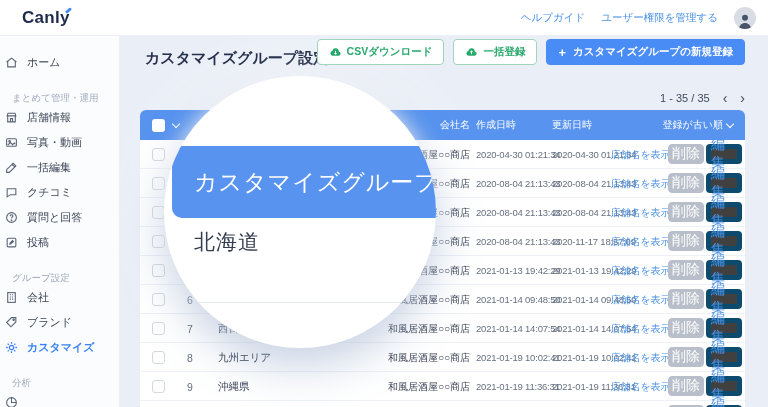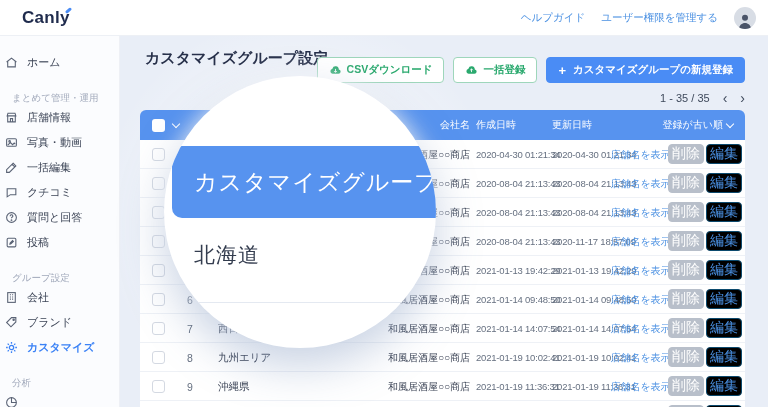--- a/index.html
+++ b/index.html
@@ -28,21 +28,21 @@
   .side-item.active { color:#3b82f6; font-weight:700; }
   .side-item.active .icn { color:#3b82f6; }
   .side-header { padding-left:12px; font-size:9.5px; color:#a0a8ba; margin-top:16px; height:14px;
                  display:flex; align-items:center; }
 
   
   .main { position:absolute; left:120px; top:36px; right:0; bottom:0;
           background:radial-gradient(circle 280px at 180px 176px, rgba(255,255,255,.95), rgba(255,255,255,0) 72%), #e9eef7; }
   .page-title { position:absolute; left:25px; top:13px; font-size:15px; font-weight:700; color:#27304a; }
 
-  .actions { position:absolute; right:23px; top:21px; display:flex; gap:9px; }
+  .actions { position:absolute; right:23px; top:3px; display:flex; gap:9px; }
   .btn { height:26px; border-radius:4px; display:flex; align-items:center; gap:5px;
          font-size:10.5px; font-weight:700; padding:0 11px; cursor:pointer; }
   .btn-outline-green { background:#fff; border:1px solid #9ed6bb; color:#2aa96e; }
   .btn-outline-green svg { width:13px; height:13px; }
   .btn-blue { background:#4a8cf5; border:1px solid #4a8cf5; color:#fff; }
   .btn-blue .plus { font-size:13px; font-weight:700; margin-right:2px; }
 
   .pagination { position:absolute; right:23px; top:55px; display:flex; align-items:center; gap:13px;
                 font-size:11px; color:#3f4a5c; }
   .pag-chev { font-size:14px; color:#3f4a5c; cursor:pointer; line-height:1; }
@@ -66,30 +66,30 @@
   .cell-no { left:40px; width:20px; justify-content:center; font-size:10.5px; color:#667080; }
   .cell-name { left:78px; font-size:10.5px; color:#3a4254; }
   .cell-company { right:275px; font-size:10px; color:#3a4254; }
   .cell-created { left:336px; font-size:9.5px; color:#667080; letter-spacing:-.2px; }
   .cell-updated { left:412px; font-size:9.5px; color:#667080; letter-spacing:-.2px; }
   .cell-link { left:468px; width:74px; justify-content:center; font-size:10px; color:#4a90e2; gap:4px; cursor:pointer; }
   .cell-link .chev { width:5px; height:5px; }
   .row-btn { position:absolute; top:4px; height:20px; width:36px; border-radius:4px; font-size:14px;
              display:flex; align-items:center; justify-content:center; cursor:pointer; }
   .btn-del { left:528px; background:#b8bfca; color:#fff; border:1px solid #b8bfca; }
-  .btn-edit { left:566px; background:#000000; color:#4a90e2; border:1px solid #0c4a6e; }
+  .btn-edit { left:566px; background:#404040; color:#4a90e2; border:5px solid #0c4a6e; }
 
   
   .magnifier { position:absolute; left:164px; top:76px; width:272px; height:272px; border-radius:50%;
                background:#fff; overflow:hidden; z-index:15;
                box-shadow:0 18px 45px rgba(96,125,175,.35), 0 0 22px rgba(255,255,255,.95); }
   .mag-band { position:absolute; left:8px; top:70px; width:300px; height:72px; background:#5793ef; border-radius:10px; }
   .mag-band-label { position:absolute; left:22px; top:0; height:72px; display:flex; align-items:center;
                     color:#fff; font-size:23px; letter-spacing:1px; font-weight:500; }
-  .mag-value { position:absolute; left:30px; top:152px; font-size:21px; color:#343d4f; font-weight:500; letter-spacing:1px;margin-top:13px; }
+  .mag-value { position:absolute; left:30px; top:152px; font-size:21px; color:#343d4f; font-weight:500; letter-spacing:1px; }
   .mag-line { position:absolute; left:26px; top:226px; width:232px; height:1px; background:#e4e9f1; }
 </style>
 </head>
 <body>
 
 <div class="topbar">
   <div class="logo"><span>Canl</span><span>y</span><span class="logo-accent"></span></div>
   <div class="topbar-right">
     <span class="top-link">ヘルプガイド</span>
     <span class="top-link">ユーザー権限を管理する</span>

